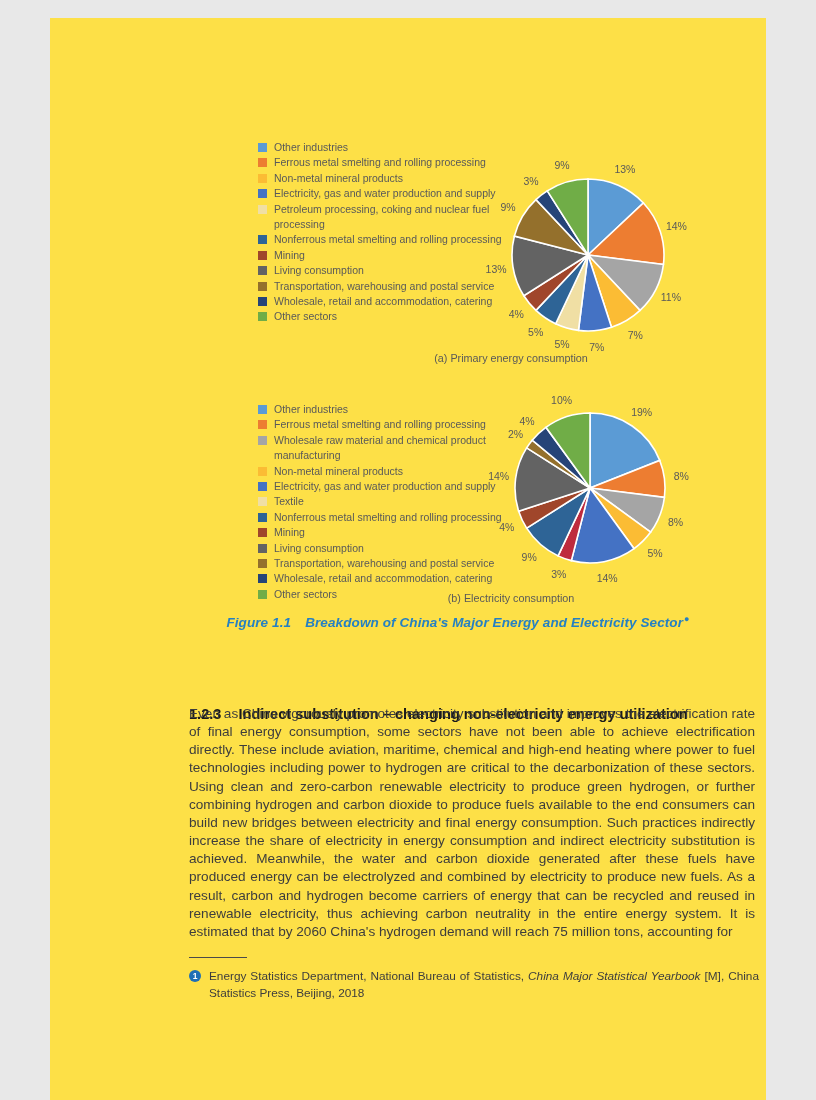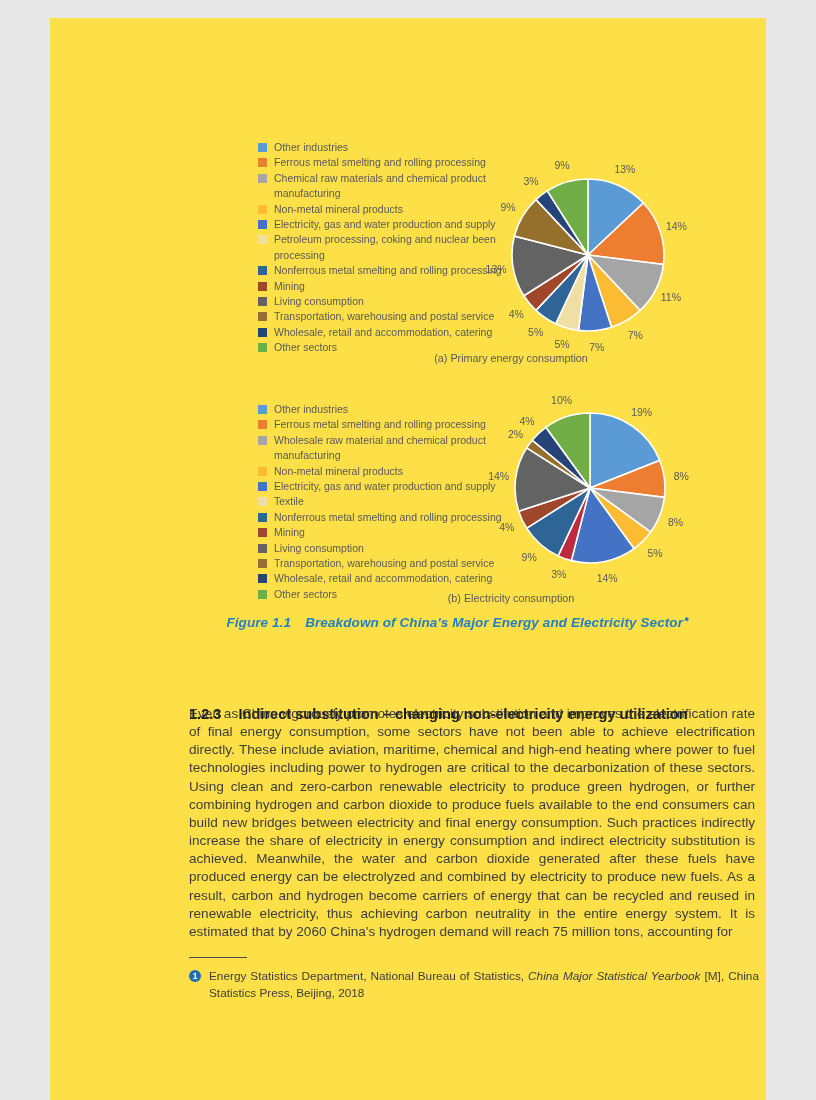--- a/index.html
+++ b/index.html
@@ -56,34 +56,30 @@
   <div class="legend" style="left:208px;top:122px;">
       <div class="legend-item">
         <span class="swatch" style="background: rgb(91, 155, 213);"></span>
         <span class="legend-label">Other industries</span>
       </div>
       <div class="legend-item">
         <span class="swatch" style="background: rgb(237, 125, 49);"></span>
         <span class="legend-label">Ferrous metal smelting and rolling processing</span>
       </div>
       <div class="legend-item">
-        <span class="swatch" style="background: rgb(165, 165, 165);"></span>
-        <span class="legend-label">Chemical raw materials and chemical product manufacturing</span>
-      </div>
-      <div class="legend-item">
         <span class="swatch" style="background: rgb(251, 188, 52);"></span>
         <span class="legend-label">Non-metal mineral products</span>
       </div>
       <div class="legend-item">
         <span class="swatch" style="background: rgb(68, 114, 196);"></span>
         <span class="legend-label">Electricity, gas and water production and supply</span>
       </div>
       <div class="legend-item">
         <span class="swatch" style="background: rgb(240, 223, 164);"></span>
-        <span class="legend-label">Petroleum processing, coking and nuclear been processing</span>
+        <span class="legend-label">Petroleum processing, coking and nuclear fuel processing</span>
       </div>
       <div class="legend-item">
         <span class="swatch" style="background: rgb(46, 100, 150);"></span>
         <span class="legend-label">Nonferrous metal smelting and rolling processing</span>
       </div>
       <div class="legend-item">
         <span class="swatch" style="background: rgb(160, 70, 43);"></span>
         <span class="legend-label">Mining</span>
       </div>
       <div class="legend-item">

